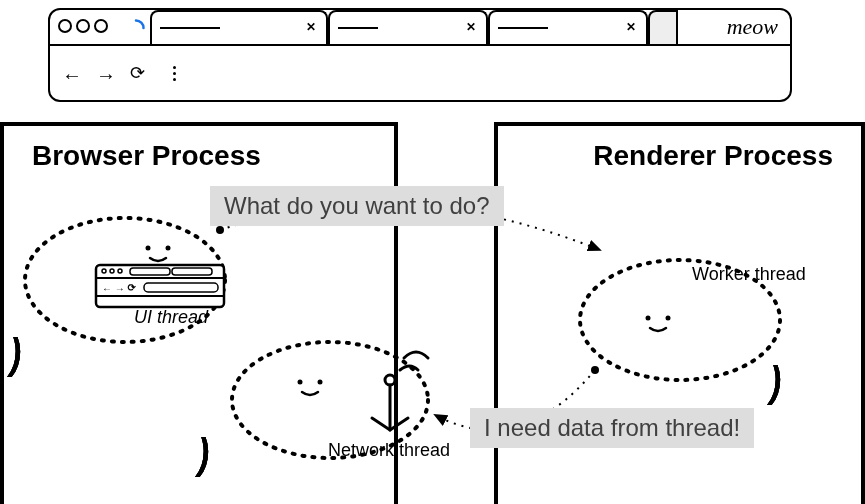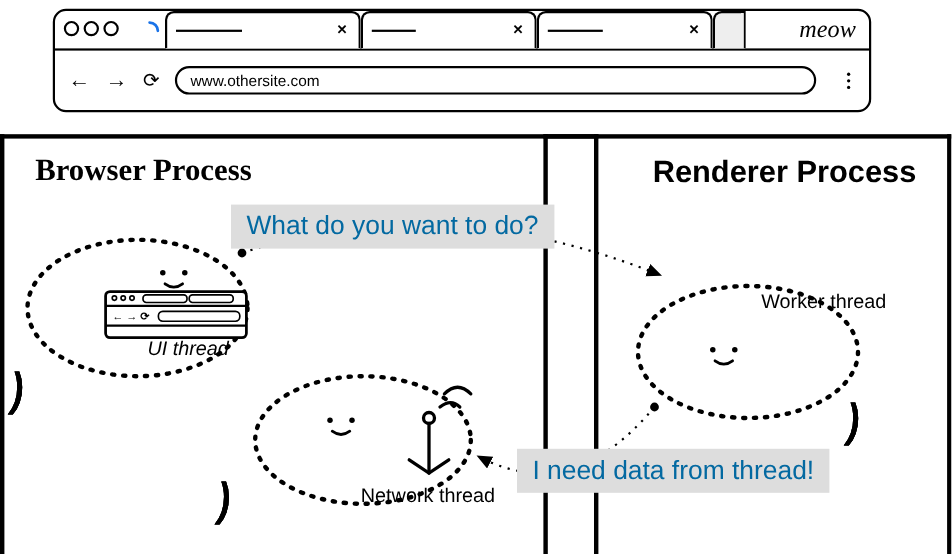--- a/index.html
+++ b/index.html
@@ -78,36 +78,36 @@
   }
   .menu { width: 14px; display: flex; flex-direction: column; gap: 3px; align-items: center; margin-left: 8px;}
   .menu span { width: 3px; height: 3px; background: #000; border-radius: 50%; }
 
   
   .proc {
     position: absolute;
     border: 4px solid #000;
     border-bottom: none;
   }
-  .proc-browser { left: 0; top: 122px; width: 544px; height: 382px; font-family: Liberation Serif, serif; }
+  .proc-browser { left: 0; top: 122px; width: 398px; height: 382px; }
   .proc-renderer { left: 494px; top: 122px; width: 371px; height: 382px; }
   .proc-title {
     position: absolute; top: 14px;
     font-size: 28px; font-weight: 600;
   }
   .proc-browser .proc-title { left: 28px; }
   .proc-renderer .proc-title { right: 28px; }
 
   
   .speech {
     position: absolute;
     background: #ddd;
     padding: 6px 14px;
     font-size: 24px;
-    color: #0369a1;
+    color: #404040;
     z-index: 5;
   }
   .speech1 { left: 210px; top: 186px; }
   .speech2 { left: 470px; top: 408px; }
 
   
   .tlabel {
     position: absolute;
     font-size: 18px;
   }
@@ -151,23 +151,20 @@
       <span class="tabline" style="width:50px"></span>
       <span class="tabclose">✕</span>
     </div>
     <div class="tab" style="left:598px; width:30px; border-top-right-radius:0; background:#eee;"></div>
     <div class="meow">meow</div>
   </div>
   <div class="toolbar">
     <span class="navbtn">←</span>
     <span class="navbtn">→</span>
     <span class="reload">⟳</span>
-    <div class="urlbar">
-      <span>www.othersite.com</span>
-    </div>
     <div class="menu">
         <span></span>
         <span></span>
         <span></span>
       </div>
   </div>
 </div>
 
 <div class="proc proc-browser">
   <div class="proc-title">Browser Process</div>

